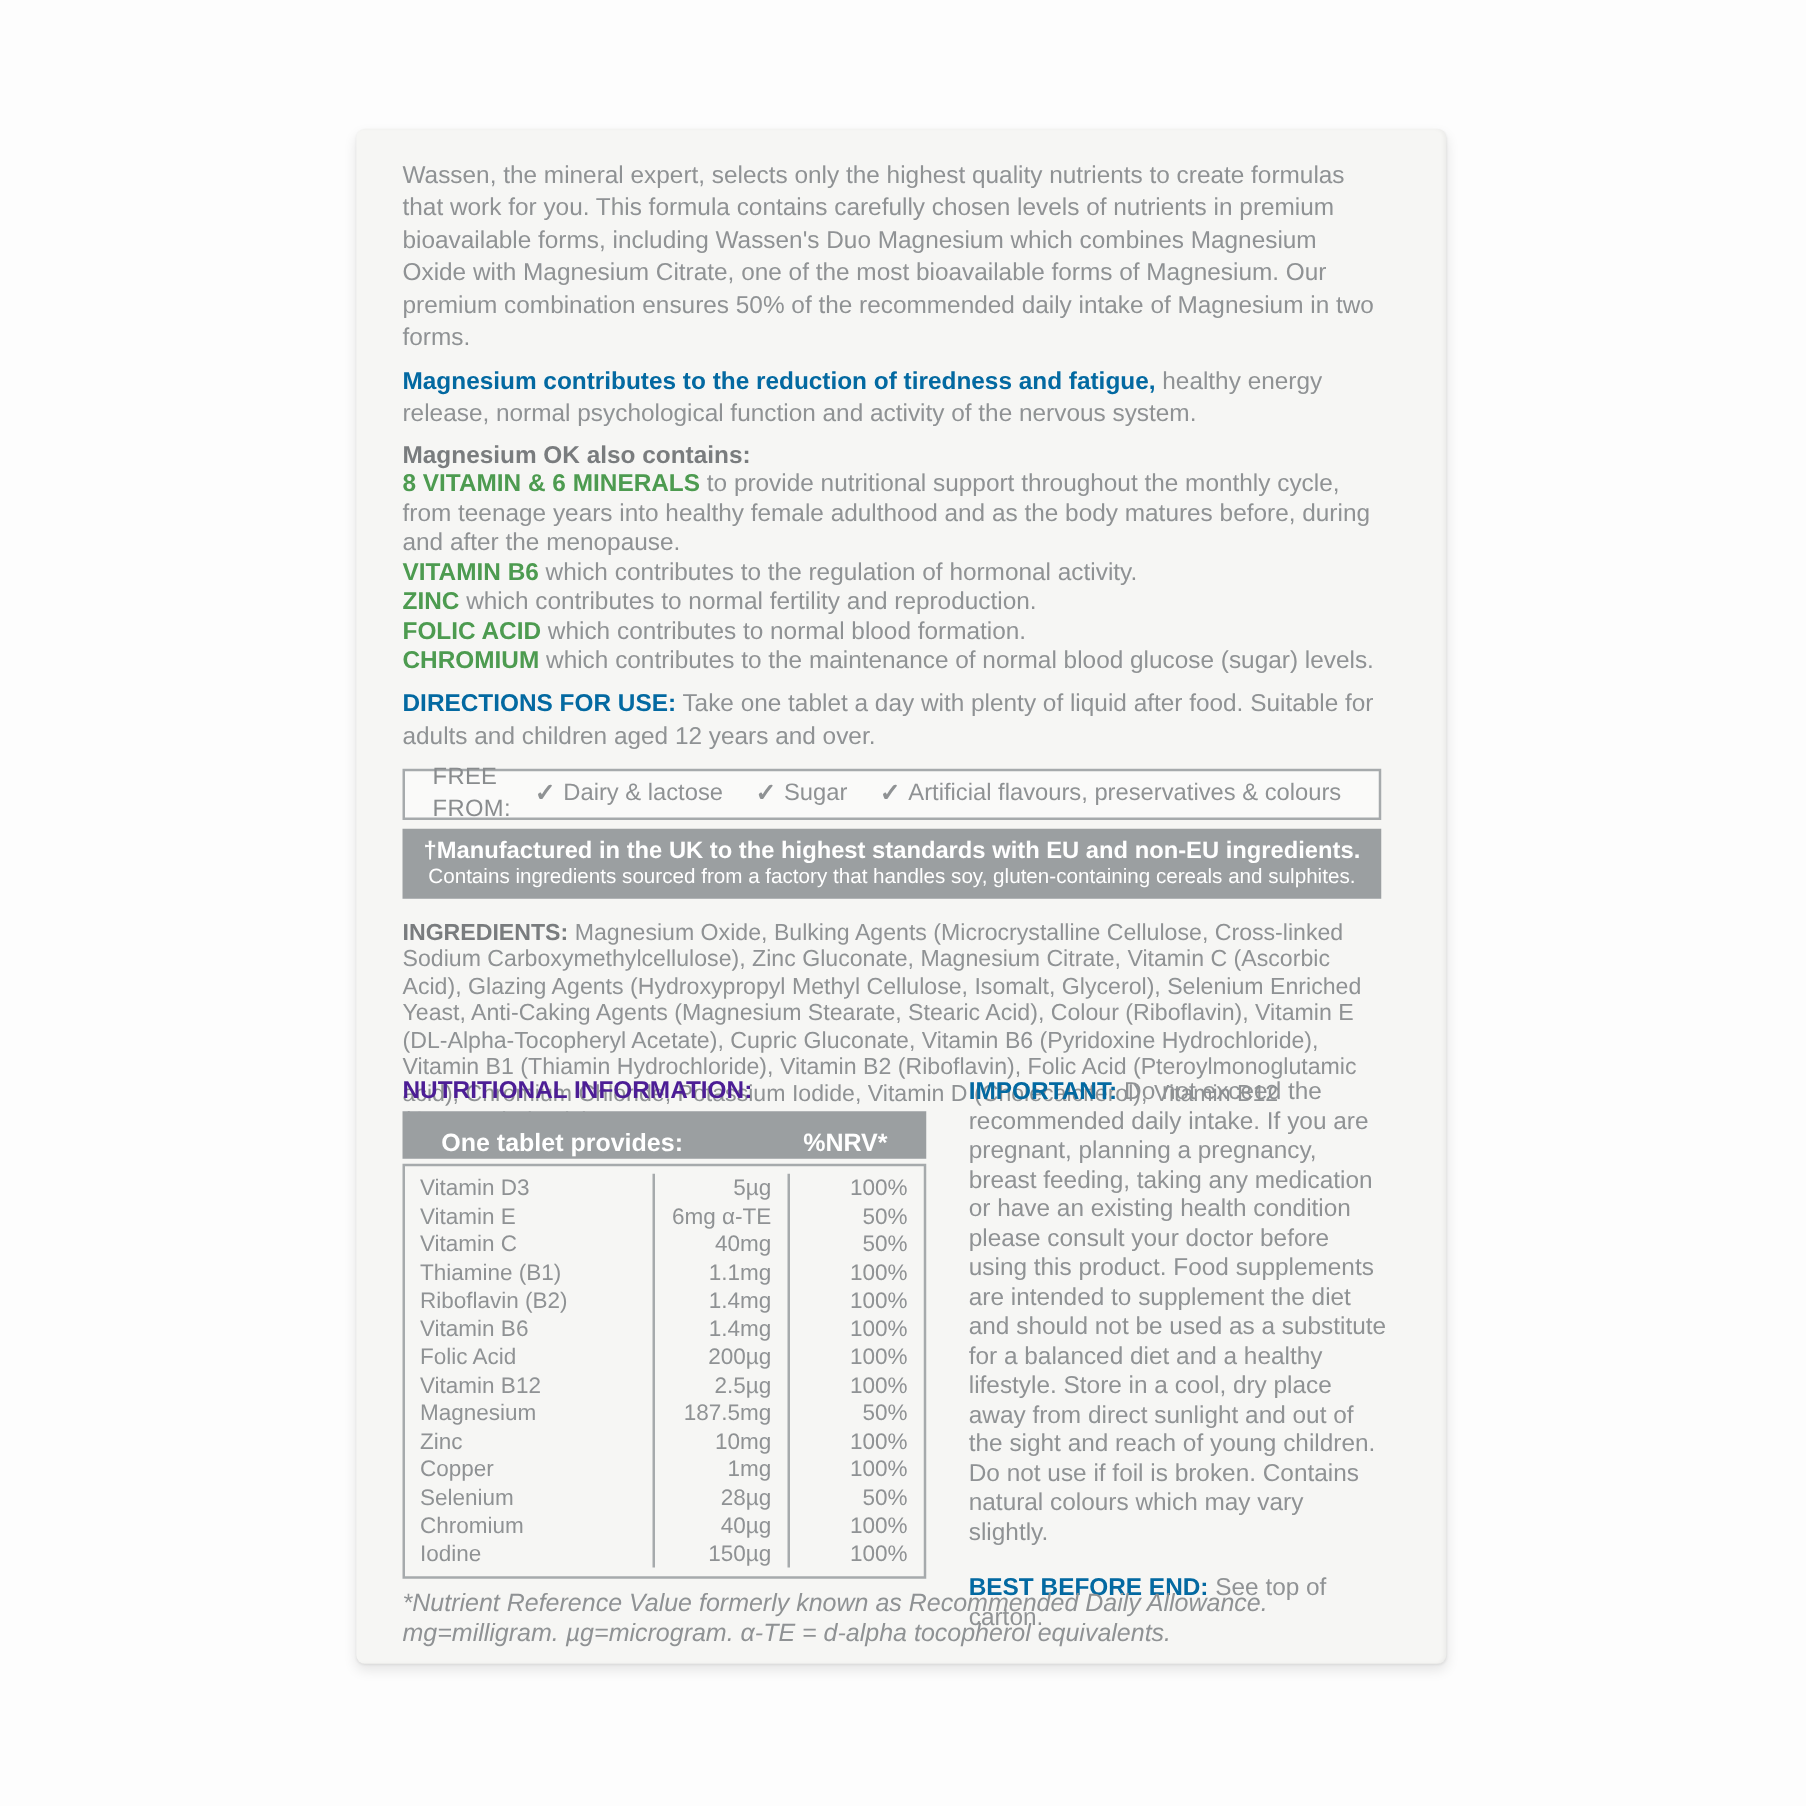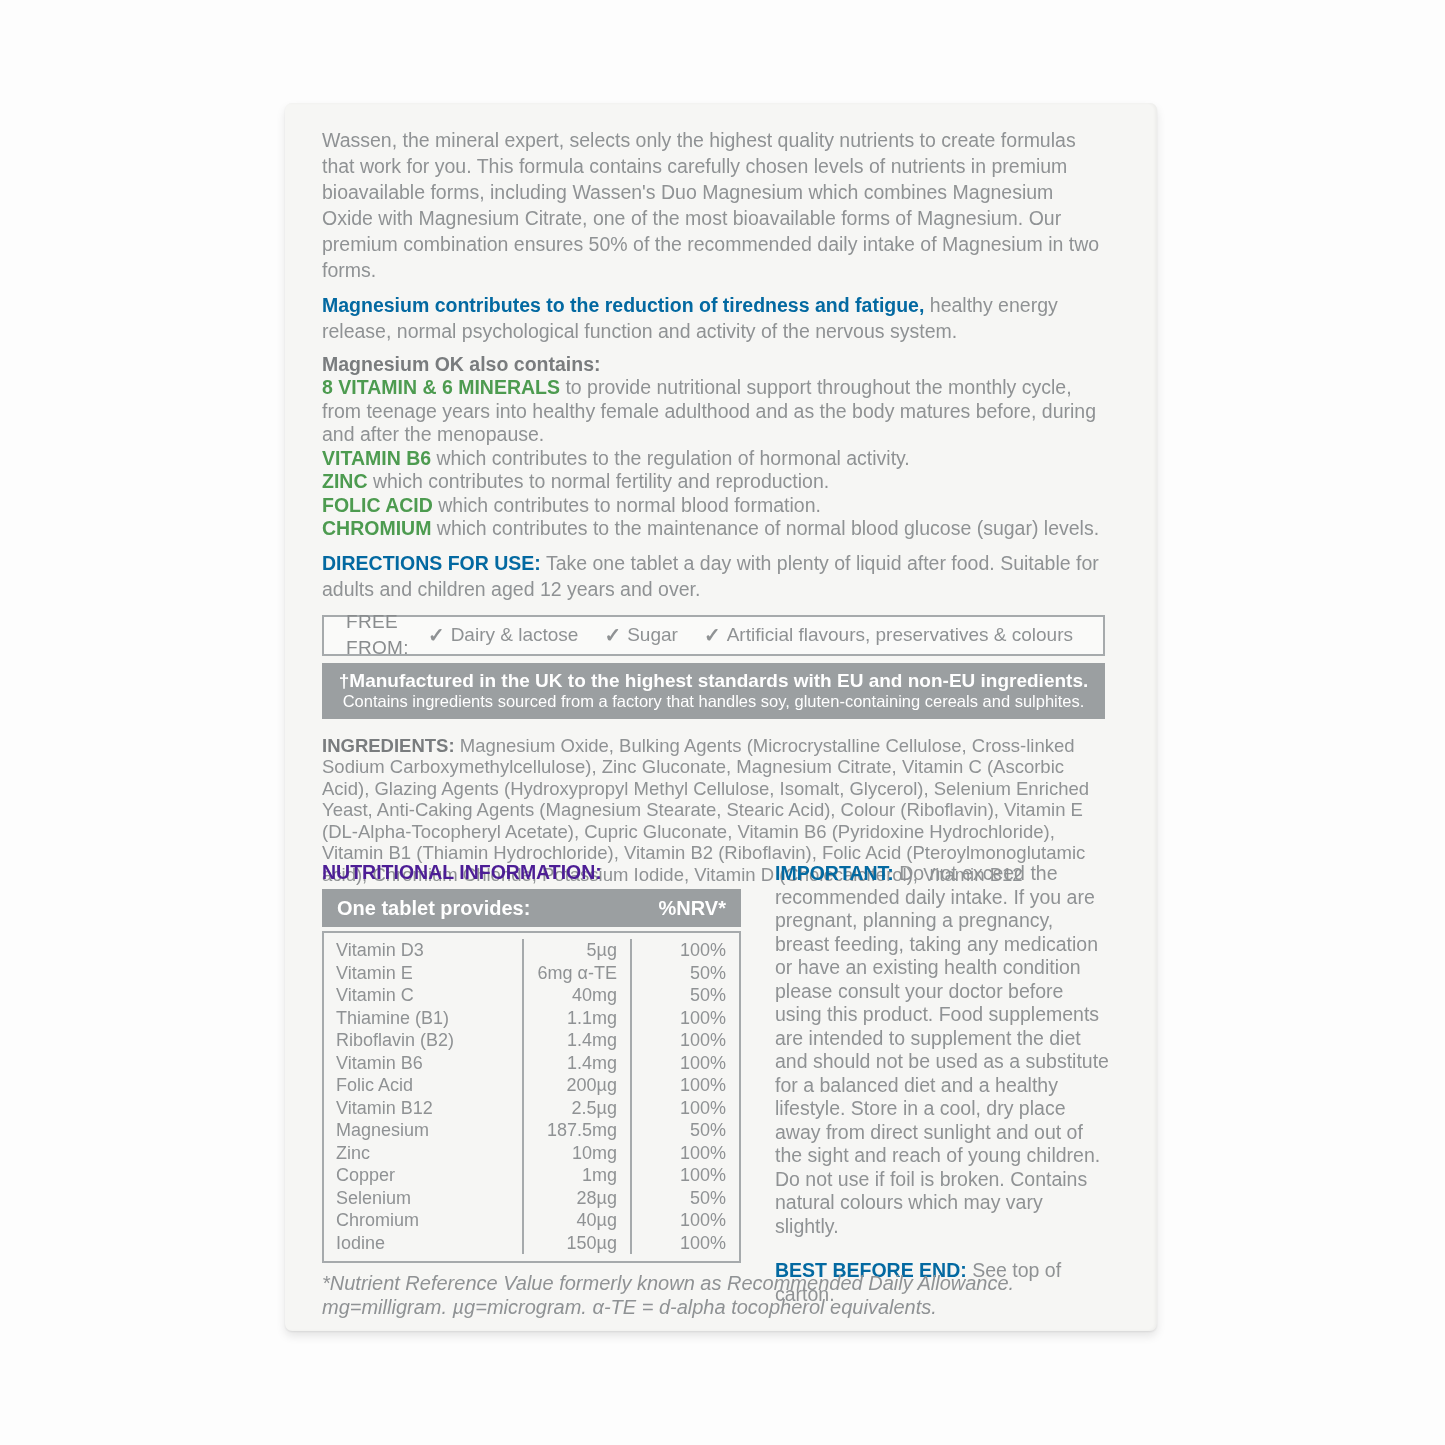--- a/index.html
+++ b/index.html
@@ -33,22 +33,22 @@
   }
   .bar-headline { font-weight:bold; font-size:19px; line-height:23px; }
   .bar-subline  { font-size:16.5px; line-height:19px; }
   .ingredients { margin-top:16px; font-size:18.5px; line-height:21.5px; }
   .ingredients .ing-label { font-weight:bold; color:#797c7e; }
 
   .nutrition-block { position:absolute; left:37px; top:759px; width:419px; }
   .nutri-heading { font-weight:bold; color:#4c1d95; font-size:19.5px; line-height:20px; margin-bottom:7px; }
   .nrv-header {
     background:#9b9fa1; color:#ffffff; height:38px;
-    display:flex; align-items:center; justify-content:space-between;
-    font-weight:bold; font-size:20px; padding:0 15px;
+    display:flex; align-items:flex-end; justify-content:space-between;
+    font-weight:bold; font-size:20px; padding:0 31px;
   }
   .nrv-body {
     margin-top:4px; border:2px solid #a6aaac; background:#f6f6f4;
     display:flex; font-size:18px; color:#8f9294; padding:6px 0 7px;align-items:center;
   }
   .nrv-body .col { display:flex; flex-direction:column; }
   .nrv-body .col div { height:22.5px; line-height:22.5px; }
   .col-name { flex:1; padding-left:12px; }
   .col-amount { width:108px; border-left:2px solid #a6aaac; text-align:right; }
   .col-amount div { padding-right:13px; }

